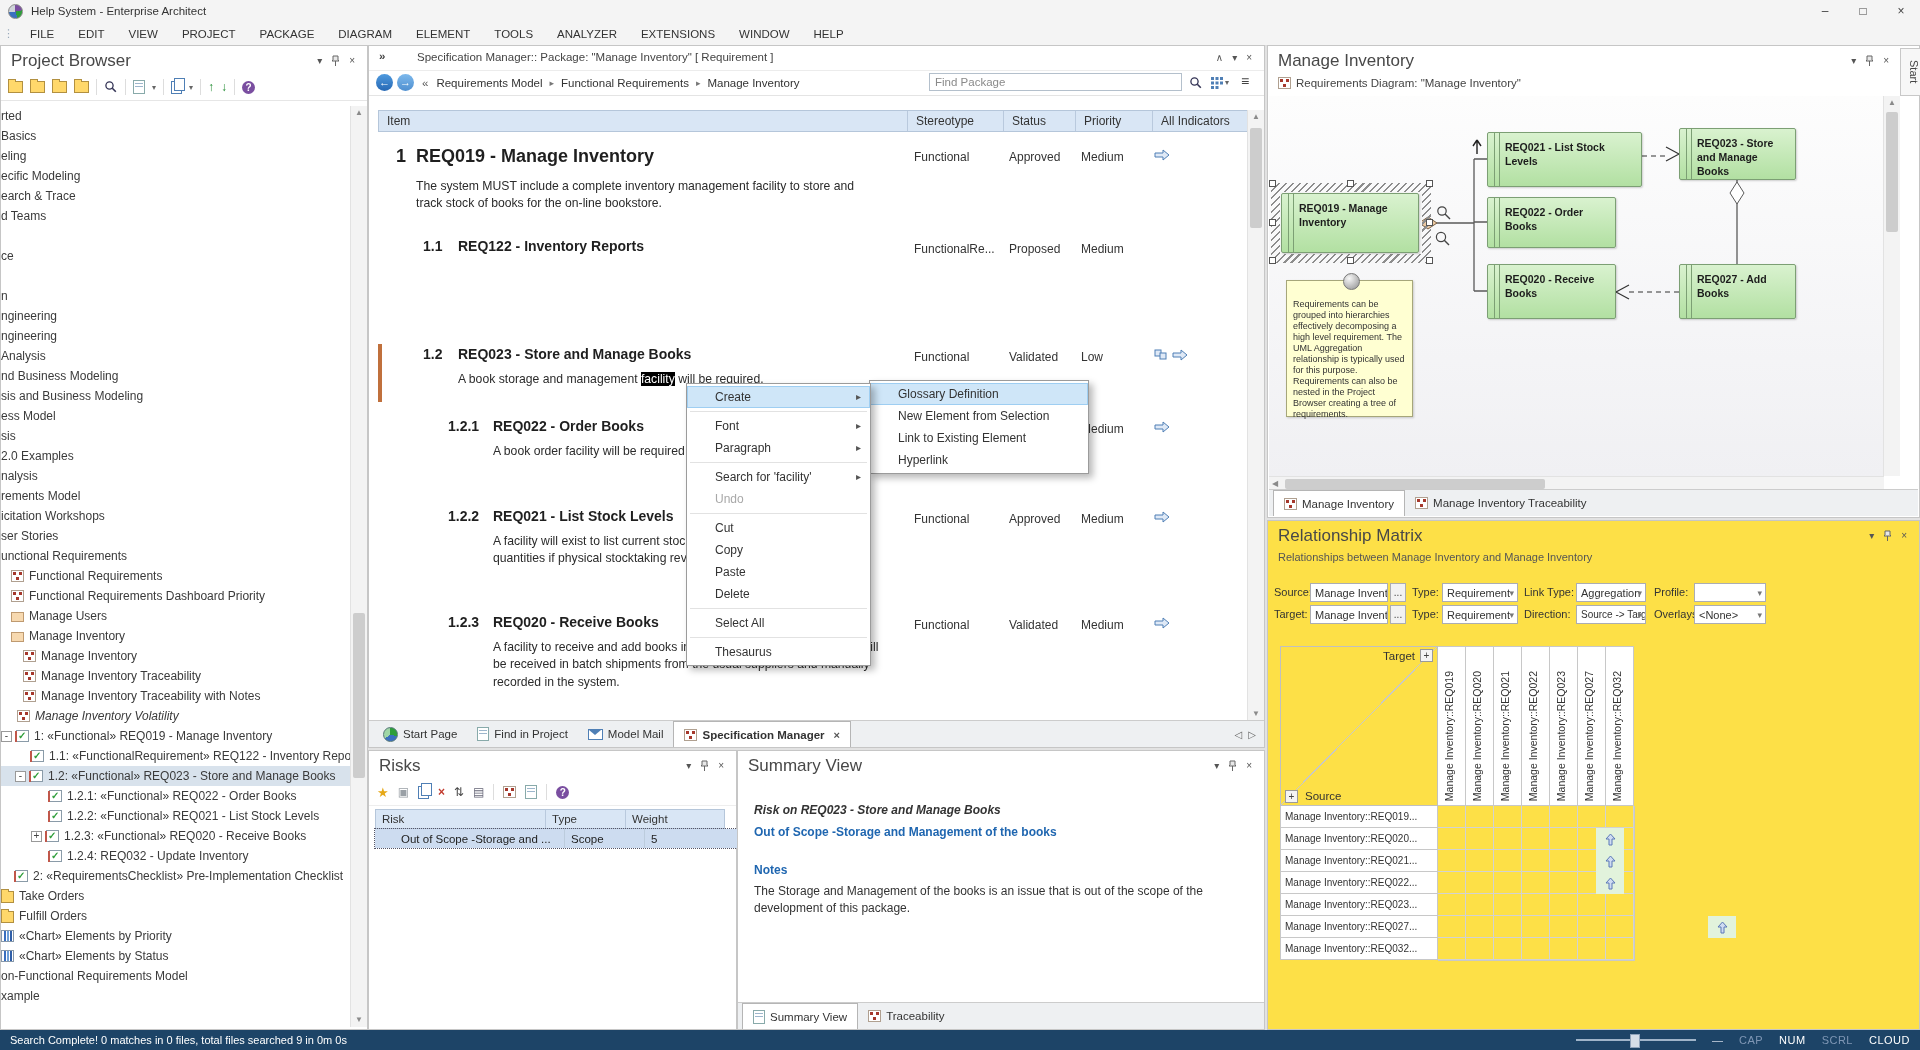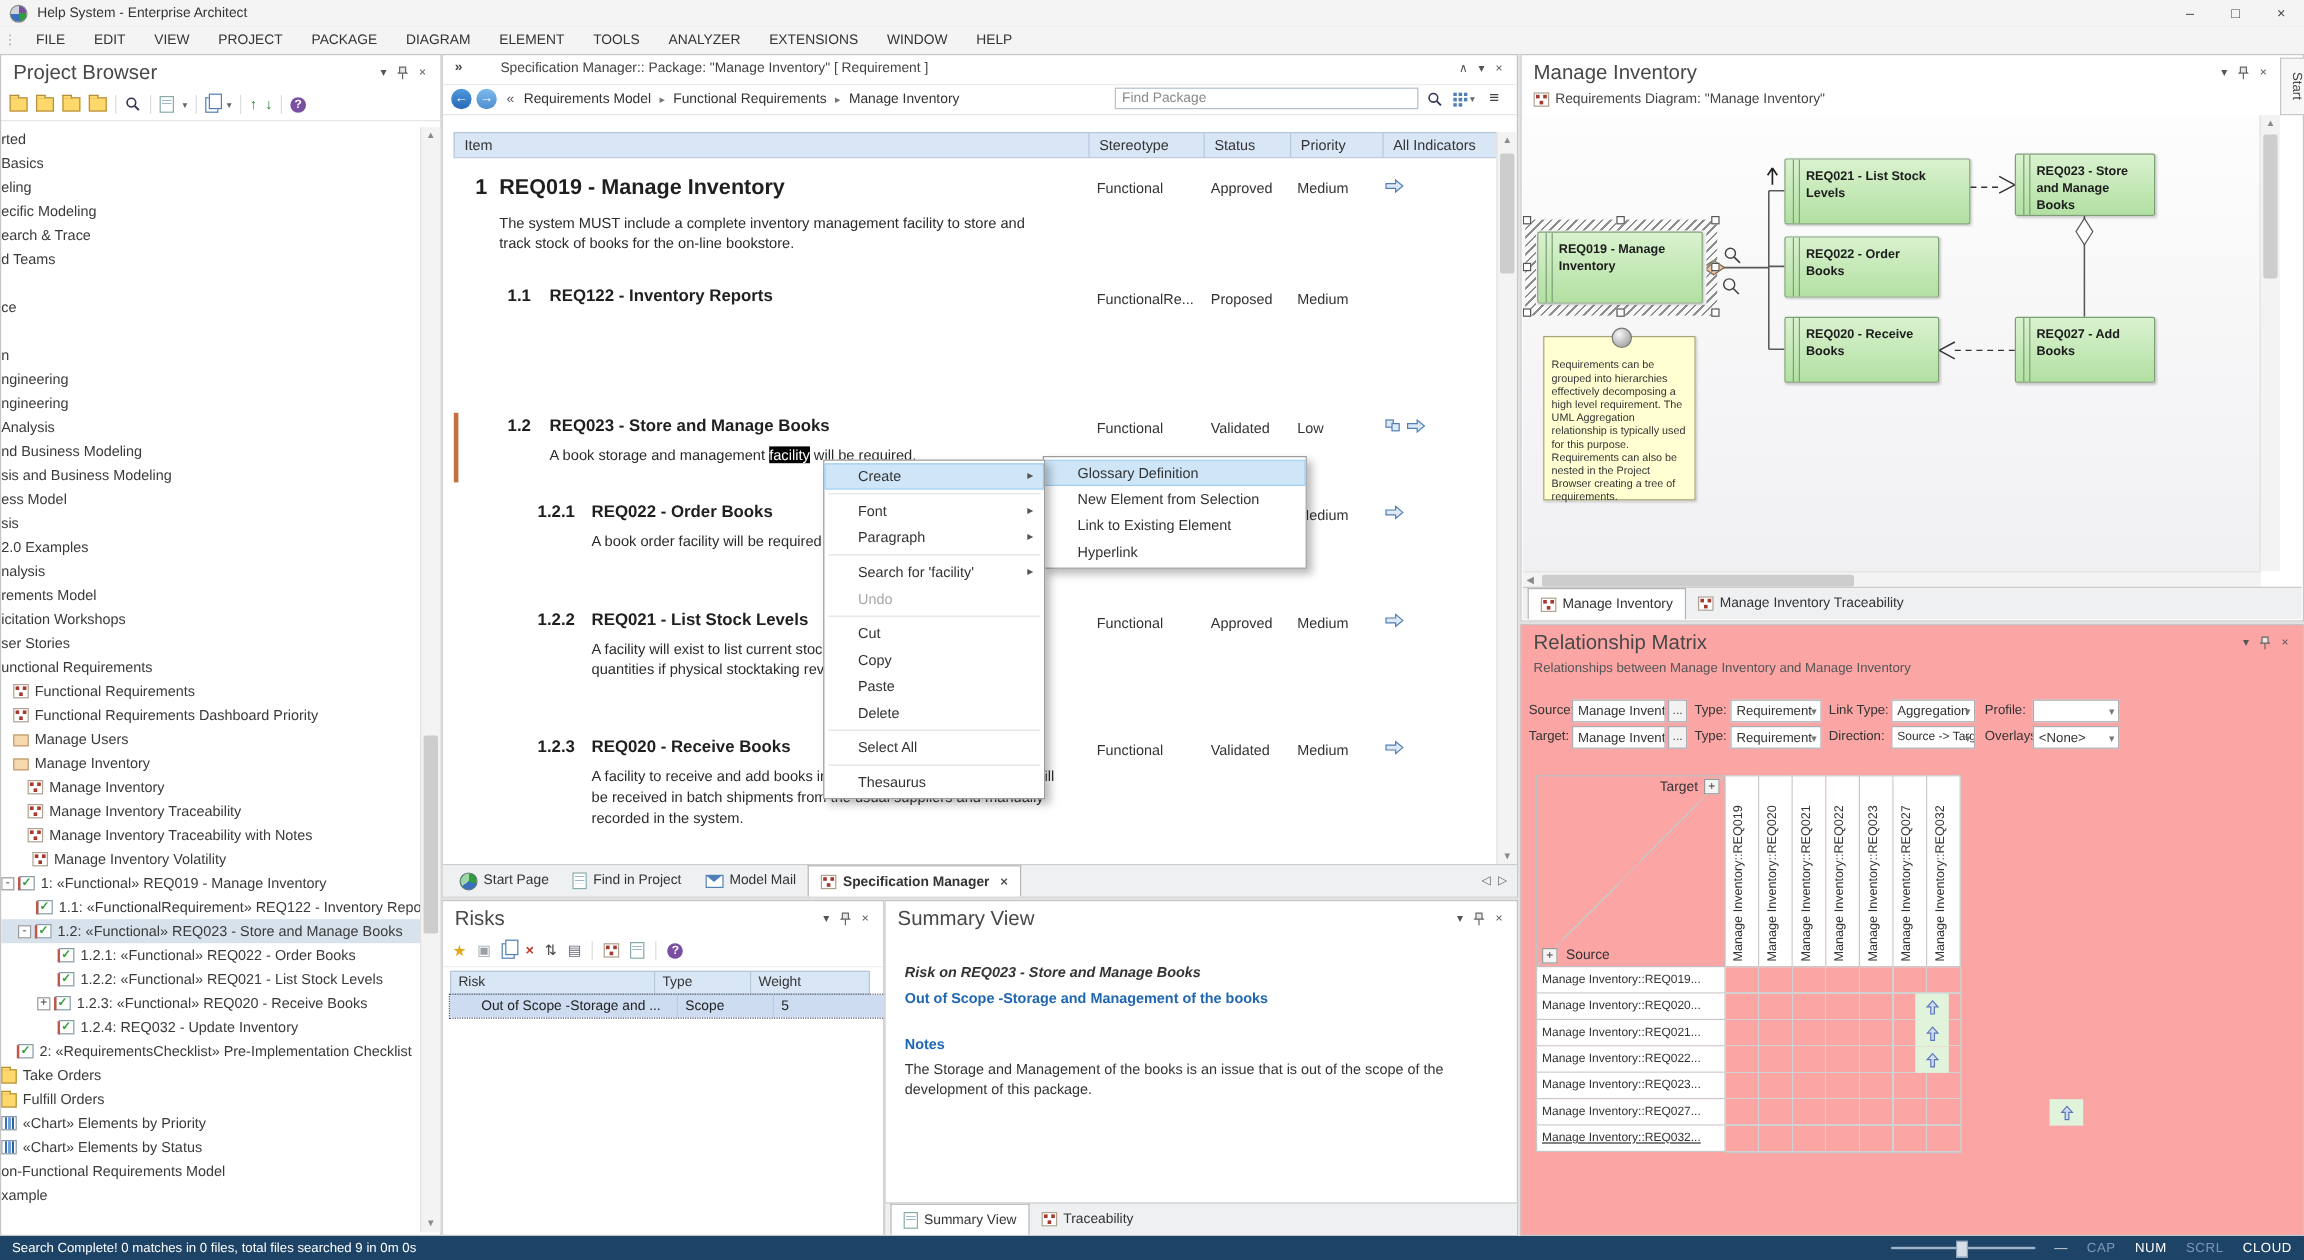--- a/index.html
+++ b/index.html
@@ -114,21 +114,21 @@
   .canvas{position:absolute;left:1px;top:50px;width:619px;height:380px;background:linear-gradient(180deg,#fdfdfd,#f0f0f3);overflow:hidden;}
   .gbox{position:absolute;background:linear-gradient(180deg,#d9f2cf,#b2e0a2);border:1px solid #7c9f74;border-radius:2px;font-size:10.5px;font-weight:bold;color:#1c1c1c;padding:7px 3px 0 17px;box-sizing:border-box;box-shadow:1px 1px 2px rgba(0,0,0,.18);line-height:1.35;}
   .gbox::before{content:"";position:absolute;left:6px;top:0;bottom:0;width:4px;border-left:1px solid #7c9f74;border-right:1px solid #7c9f74;}
   .hatch{position:absolute;left:2px;top:87px;width:160px;height:80px;background:repeating-linear-gradient(135deg,#8d8d8d 0 1.5px,transparent 1.5px 5px);}
   .hatchin{position:absolute;left:9px;top:9px;right:9px;bottom:9px;background:#f6f6f6;}
   .hnd{position:absolute;width:7px;height:7px;background:#fff;border:1px solid #555;box-sizing:border-box;}
   .dnote{position:absolute;left:17px;top:184px;width:127px;height:137px;background:#ffffd2;border:1px solid #a6a67a;font-size:9px;line-height:1.22;color:#333;padding:18px 5px 3px 6px;box-sizing:border-box;box-shadow:1px 1px 2px rgba(0,0,0,.18);}
   .nball{position:absolute;left:56px;top:-8px;width:15px;height:15px;border-radius:50%;background:radial-gradient(circle at 35% 30%,#f7f7f7,#8f8f8f);border:1px solid #777;}
   .dtabs{position:absolute;left:1px;right:1px;bottom:1px;height:26px;background:#eef0f2;display:flex;align-items:stretch;font-size:11.5px;color:#333;padding-left:4px;border-top:1px solid #ccc;}
   
-  #matrix{left:1267px;top:520px;width:653px;height:510px;background:#fca5a5;}
+  #matrix{left:1267px;top:520px;width:653px;height:510px;background:#fde047;}
   .msub{position:absolute;left:10px;top:30px;font-size:11px;color:#555;}
   .mlbl{position:absolute;font-size:11px;color:#333;white-space:nowrap;}
   .minput{position:absolute;height:19px;border:1px solid #abadb3;background:#fff;font-size:11px;color:#333;display:flex;align-items:center;padding-left:4px;box-sizing:border-box;white-space:nowrap;overflow:hidden;}
   .mdd{padding-right:14px;}
   .mdd::after{content:"▾";position:absolute;right:3px;color:#777;font-size:9px;}
   .mbtn{position:absolute;width:16px;height:19px;border:1px solid #abadb3;background:#f2f2f2;font-size:10px;text-align:center;line-height:17px;color:#444;box-sizing:border-box;}
   .grid{position:absolute;left:12px;top:125px;}
   .corner{position:absolute;left:0;top:0;width:158px;height:160px;border:1px solid #c0c0c0;background:
      linear-gradient(to bottom right,transparent calc(50% - 0.5px),#c8c8c8 calc(50% - 0.5px) calc(50% + 0.5px),transparent calc(50% + 0.5px));box-sizing:border-box;}
   .cornet{position:absolute;right:22px;top:3px;font-size:11.5px;color:#333;}
@@ -366,21 +366,21 @@
           <span class="tico ic-diagram"></span>
           <span class="tlab">Manage Inventory Traceability</span>
         </div>
 
         <div class="trow" style="padding-left: 22px;">
 
           <span class="tico ic-diagram"></span>
           <span class="tlab">Manage Inventory Traceability with Notes</span>
         </div>
 
-        <div class="trow" style="padding-left: 26px;">
+        <div class="trow" style="padding-left: 16px; font-style: italic;">
 
           <span class="tico ic-diagram"></span>
           <span class="tlab">Manage Inventory Volatility</span>
         </div>
 
         <div class="trow" style="padding-left: 0px;">
           <span class="texp">-</span>
           <span class="tico ic-check"></span>
           <span class="tlab">1: «Functional» REQ019 - Manage Inventory</span>
         </div>
@@ -835,21 +835,21 @@
         </div>
       <div class="mcol" style="left:326px;">
           <span>Manage Inventory::REQ032</span>
         </div>
       <div class="mrow" style="top:160px;">Manage Inventory::REQ019...</div>
       <div class="mrow" style="top:182px;">Manage Inventory::REQ020...</div>
       <div class="mrow" style="top:204px;">Manage Inventory::REQ021...</div>
       <div class="mrow" style="top:226px;">Manage Inventory::REQ022...</div>
       <div class="mrow" style="top:248px;">Manage Inventory::REQ023...</div>
       <div class="mrow" style="top:270px;">Manage Inventory::REQ027...</div>
-      <div class="mrow" style="top:292px;text-decoration:underline;">Manage Inventory::REQ032...</div>
+      <div class="mrow" style="top:292px;">Manage Inventory::REQ032...</div>
       <div class="mcells">
 
           <div class="mark" style="left: 158px; top: 22px;">
             <svg width="11" height="13" viewBox="0 0 11 13">
               <path d="M4 12V6H1L5.5 1 10 6H7v6z" fill="#cfdcf2" stroke="#5b79b8"></path>
             </svg>
           </div>
 
           <div class="mark" style="left: 158px; top: 44px;">
             <svg width="11" height="13" viewBox="0 0 11 13">

